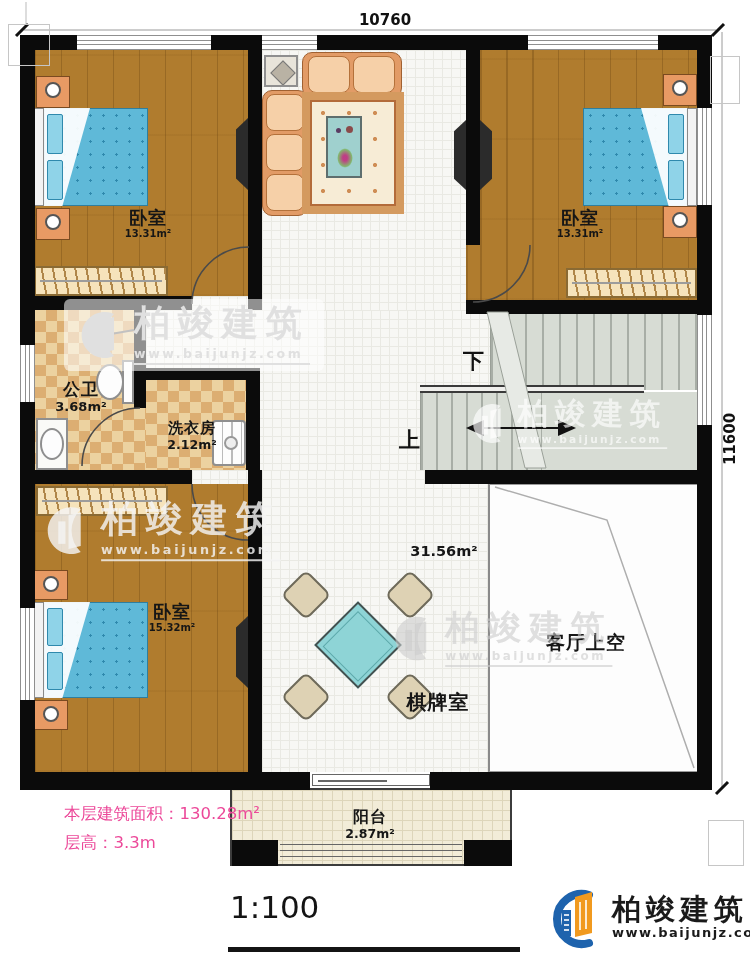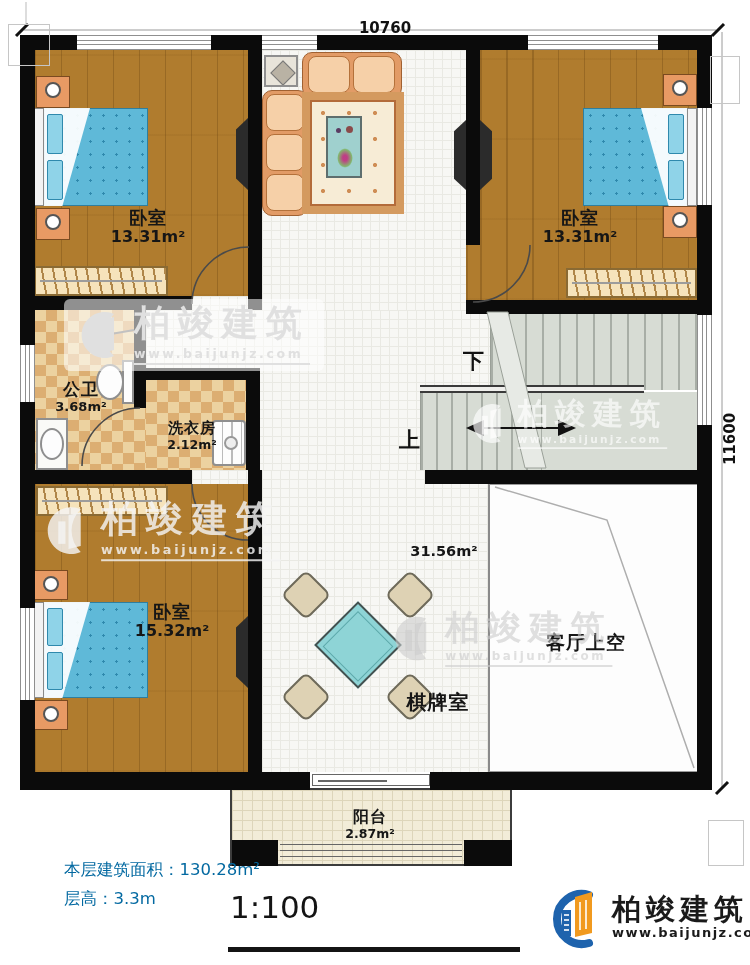--- a/index.html
+++ b/index.html
@@ -51,40 +51,40 @@
   .ctable{background:#9fd0ce;border:2px solid #5e6e6e;box-sizing:border-box;z-index:3;}
   .white-box{background:#fdfdfd;border:2px solid #8f8f8f;box-sizing:border-box;z-index:3;}
   .round{border-radius:50%;}
   .chair{background:#ded2b4;border:2px solid #6e6a5a;border-radius:7px;box-sizing:border-box;z-index:3;transform:rotate(45deg);}
   .gtable{background:#8ed4d6;border:2px solid #44504f;box-sizing:border-box;z-index:3;transform:rotate(45deg);}
   .gtable .inner{position:absolute;left:8%;top:8%;width:84%;height:84%;border:1px solid #5da9ab;}
   .handrail{background:#efefec;border-top:2px solid #3a3a3a;border-bottom:2px solid #3a3a3a;box-sizing:border-box;z-index:3;}
   
   .rlabel{position:absolute;text-align:center;color:#161616;font-weight:700;line-height:1.18;z-index:8;}
   .rlabel .nm{font-size:18px;letter-spacing:1px;}
-  .rlabel .ar{font-size:16px;}
+  .rlabel .ar{font-size:10px;}
   .biglab{position:absolute;text-align:center;font-weight:700;color:#161616;z-index:8;}
   
   .stxt{position:absolute;font-size:21px;font-weight:700;color:#111;z-index:8;}
   
   .void{background:#fdfdfd;border:1px solid #9a9a9a;border-left:2px solid #8a8a8a;box-sizing:border-box;z-index:2;}
   
   .wm{position:absolute;display:flex;align-items:center;gap:12px;z-index:9;pointer-events:none;transform-origin:left top;}
   .wm .cn{font-size:36px;font-weight:800;letter-spacing:8px;line-height:1;white-space:nowrap;}
   .wm .url{font-size:12.5px;font-weight:700;letter-spacing:2.6px;margin-top:5px;border-bottom:2px solid currentColor;padding-bottom:2px;white-space:nowrap;}
   .wm svg{display:block;}
   .wm1{left:64px;top:299px;color:#e0e0e0;background:rgba(255,255,255,.55);border-radius:6px;padding:6px 14px;}
   .wm2{left:470px;top:398px;color:rgba(255,255,255,.66);transform:scale(.85);}
   .wm3{left:44px;top:500px;color:rgba(244,244,244,.82);transform:scale(1.02);}
   .wm4{left:392px;top:610px;color:rgba(203,203,203,.6);transform:scale(.95);}
   
   .dimlab{position:absolute;font-size:15px;font-weight:700;color:#111;z-index:10;text-align:center;}
   .cmark{position:absolute;border:1px solid #c6c6c6;background:transparent;z-index:10;}
   
-  .info{position:absolute;left:64px;top:856px;font-size:16.5px;line-height:1.75;color:#0369a1;z-index:10;}
+  .info{position:absolute;left:64px;top:800px;font-size:16.5px;line-height:1.75;color:#ec4899;z-index:10;}
   .titleblk{position:absolute;left:230px;top:889px;display:flex;align-items:baseline;gap:18px;z-index:10;}
   .titleblk .t{font-size:43px;font-weight:600;letter-spacing:4px;color:#141414;}
   .titleblk .s{font-size:31px;font-weight:500;color:#141414;}
   .underline{position:absolute;left:228px;top:947px;width:292px;height:5px;background:#141414;z-index:10;}
   .logo{position:absolute;left:549px;top:884px;display:flex;align-items:center;gap:9px;z-index:10;}
   .logo .nm{font-size:29px;font-weight:800;letter-spacing:5px;color:#1a1a1a;line-height:1.05;white-space:nowrap;}
   .logo .url{font-size:13px;font-weight:800;letter-spacing:1.5px;color:#1a1a1a;white-space:nowrap;}
   svg.overlay{position:absolute;left:0;top:0;z-index:6;pointer-events:none;}
 </style>
 </head>
@@ -288,21 +288,21 @@
     <div class="ar">15.32m²</div>
   </div>
   <div class="biglab" style="left:402px;top:543px;width:84px;font-size:14.5px;">31.56m²</div>
   <div class="biglab" style="left:392px;top:689px;width:92px;font-size:20px;letter-spacing:1px;">棋牌室</div>
   <div class="biglab" style="left:524px;top:630px;width:124px;font-size:19px;letter-spacing:1px;font-family:Liberation Serif, serif;">客厅上空</div>
   <div class="rlabel" style="left:338px;top:808px;width:64px;">
     <div class="nm" style="font-size:16px;">阳台</div>
     <div class="ar" style="font-size:12.5px;">2.87m²</div>
   </div>
 
-  <div class="dimlab" style="left:352px;top:19px;width:66px;">10760</div>
+  <div class="dimlab" style="left:352px;top:11px;width:66px;">10760</div>
   <div class="dimlab" style="left:700px;top:430px;width:60px;transform:rotate(-90deg);">11600</div>
   <div class="cmark" style="left:8px;top:24px;width:40px;height:40px;"></div>
   <div class="cmark" style="left:710px;top:56px;width:28px;height:46px;"></div>
   <div class="cmark" style="left:708px;top:820px;width:34px;height:44px;"></div>
 
   <div class="wm wm1">
     <svg width="44" height="54" viewBox="0 0 44 54" fill="currentColor">
       <path d="M36 6 A23 23 0 1 0 36 48 A29 29 0 0 1 36 6 Z"></path>
       <rect x="14" y="18" width="7" height="22"></rect>
       <polygon points="24,12 36,9 36,42 24,45"></polygon>

